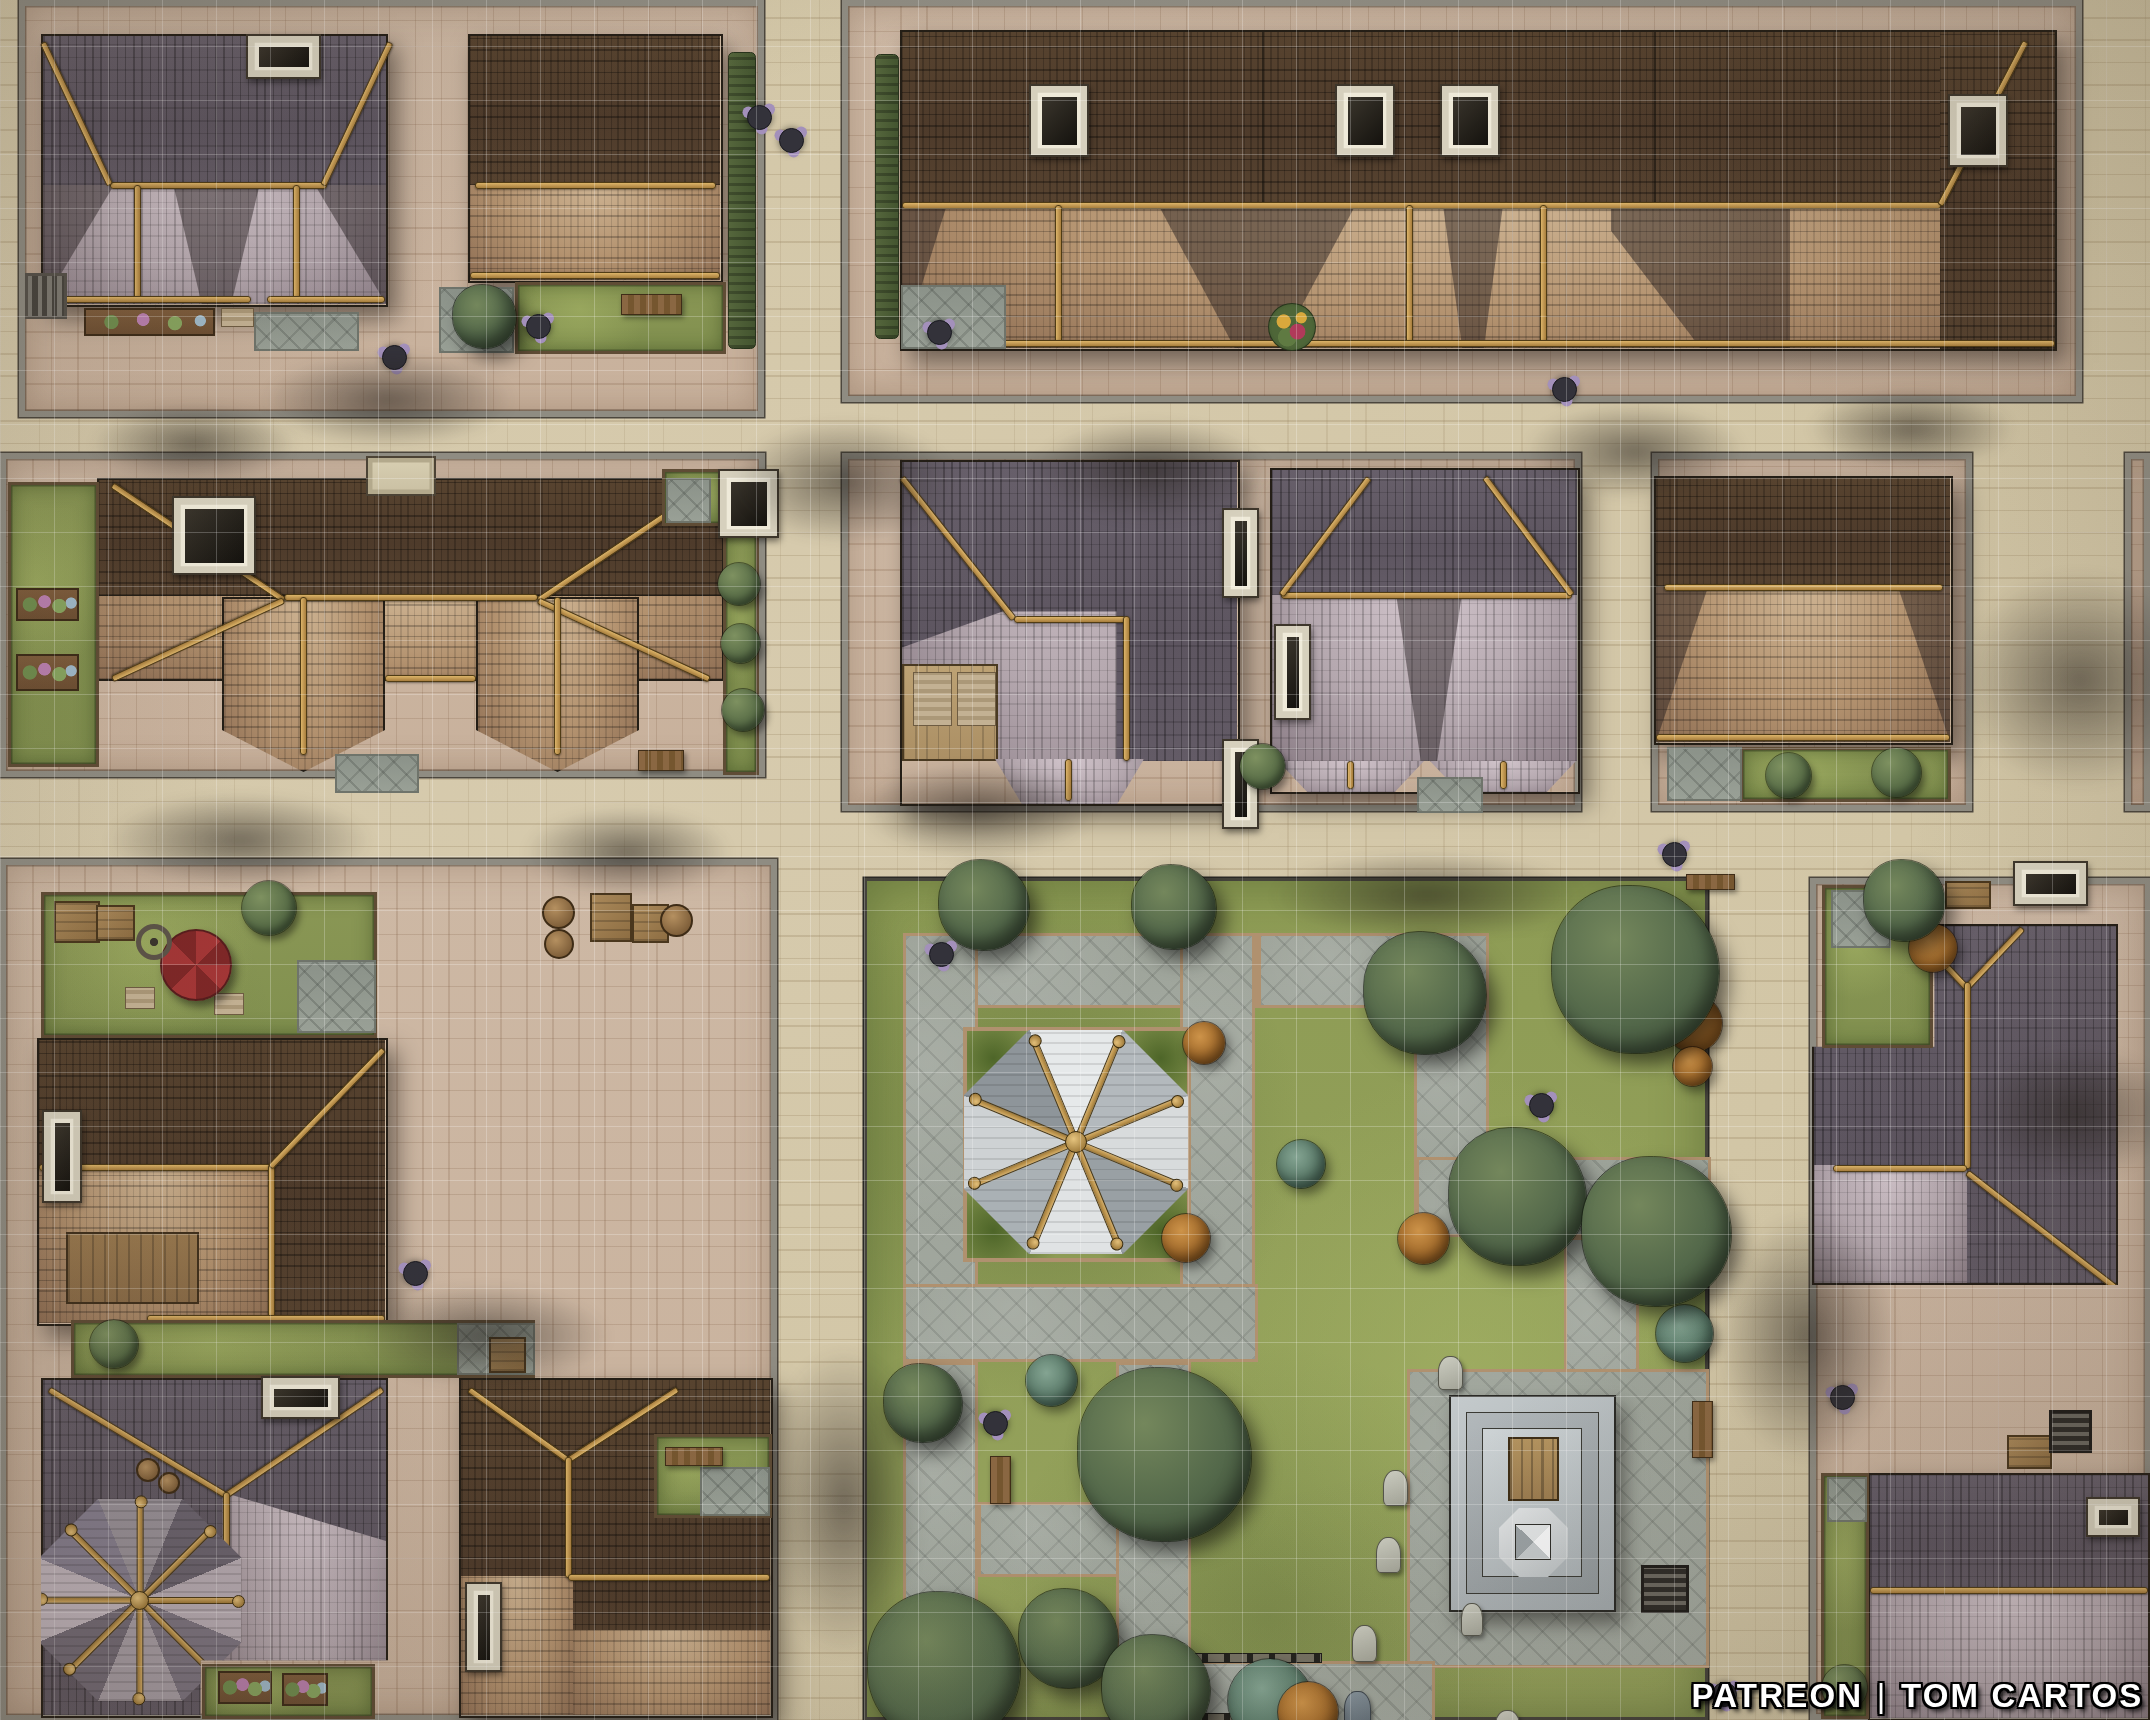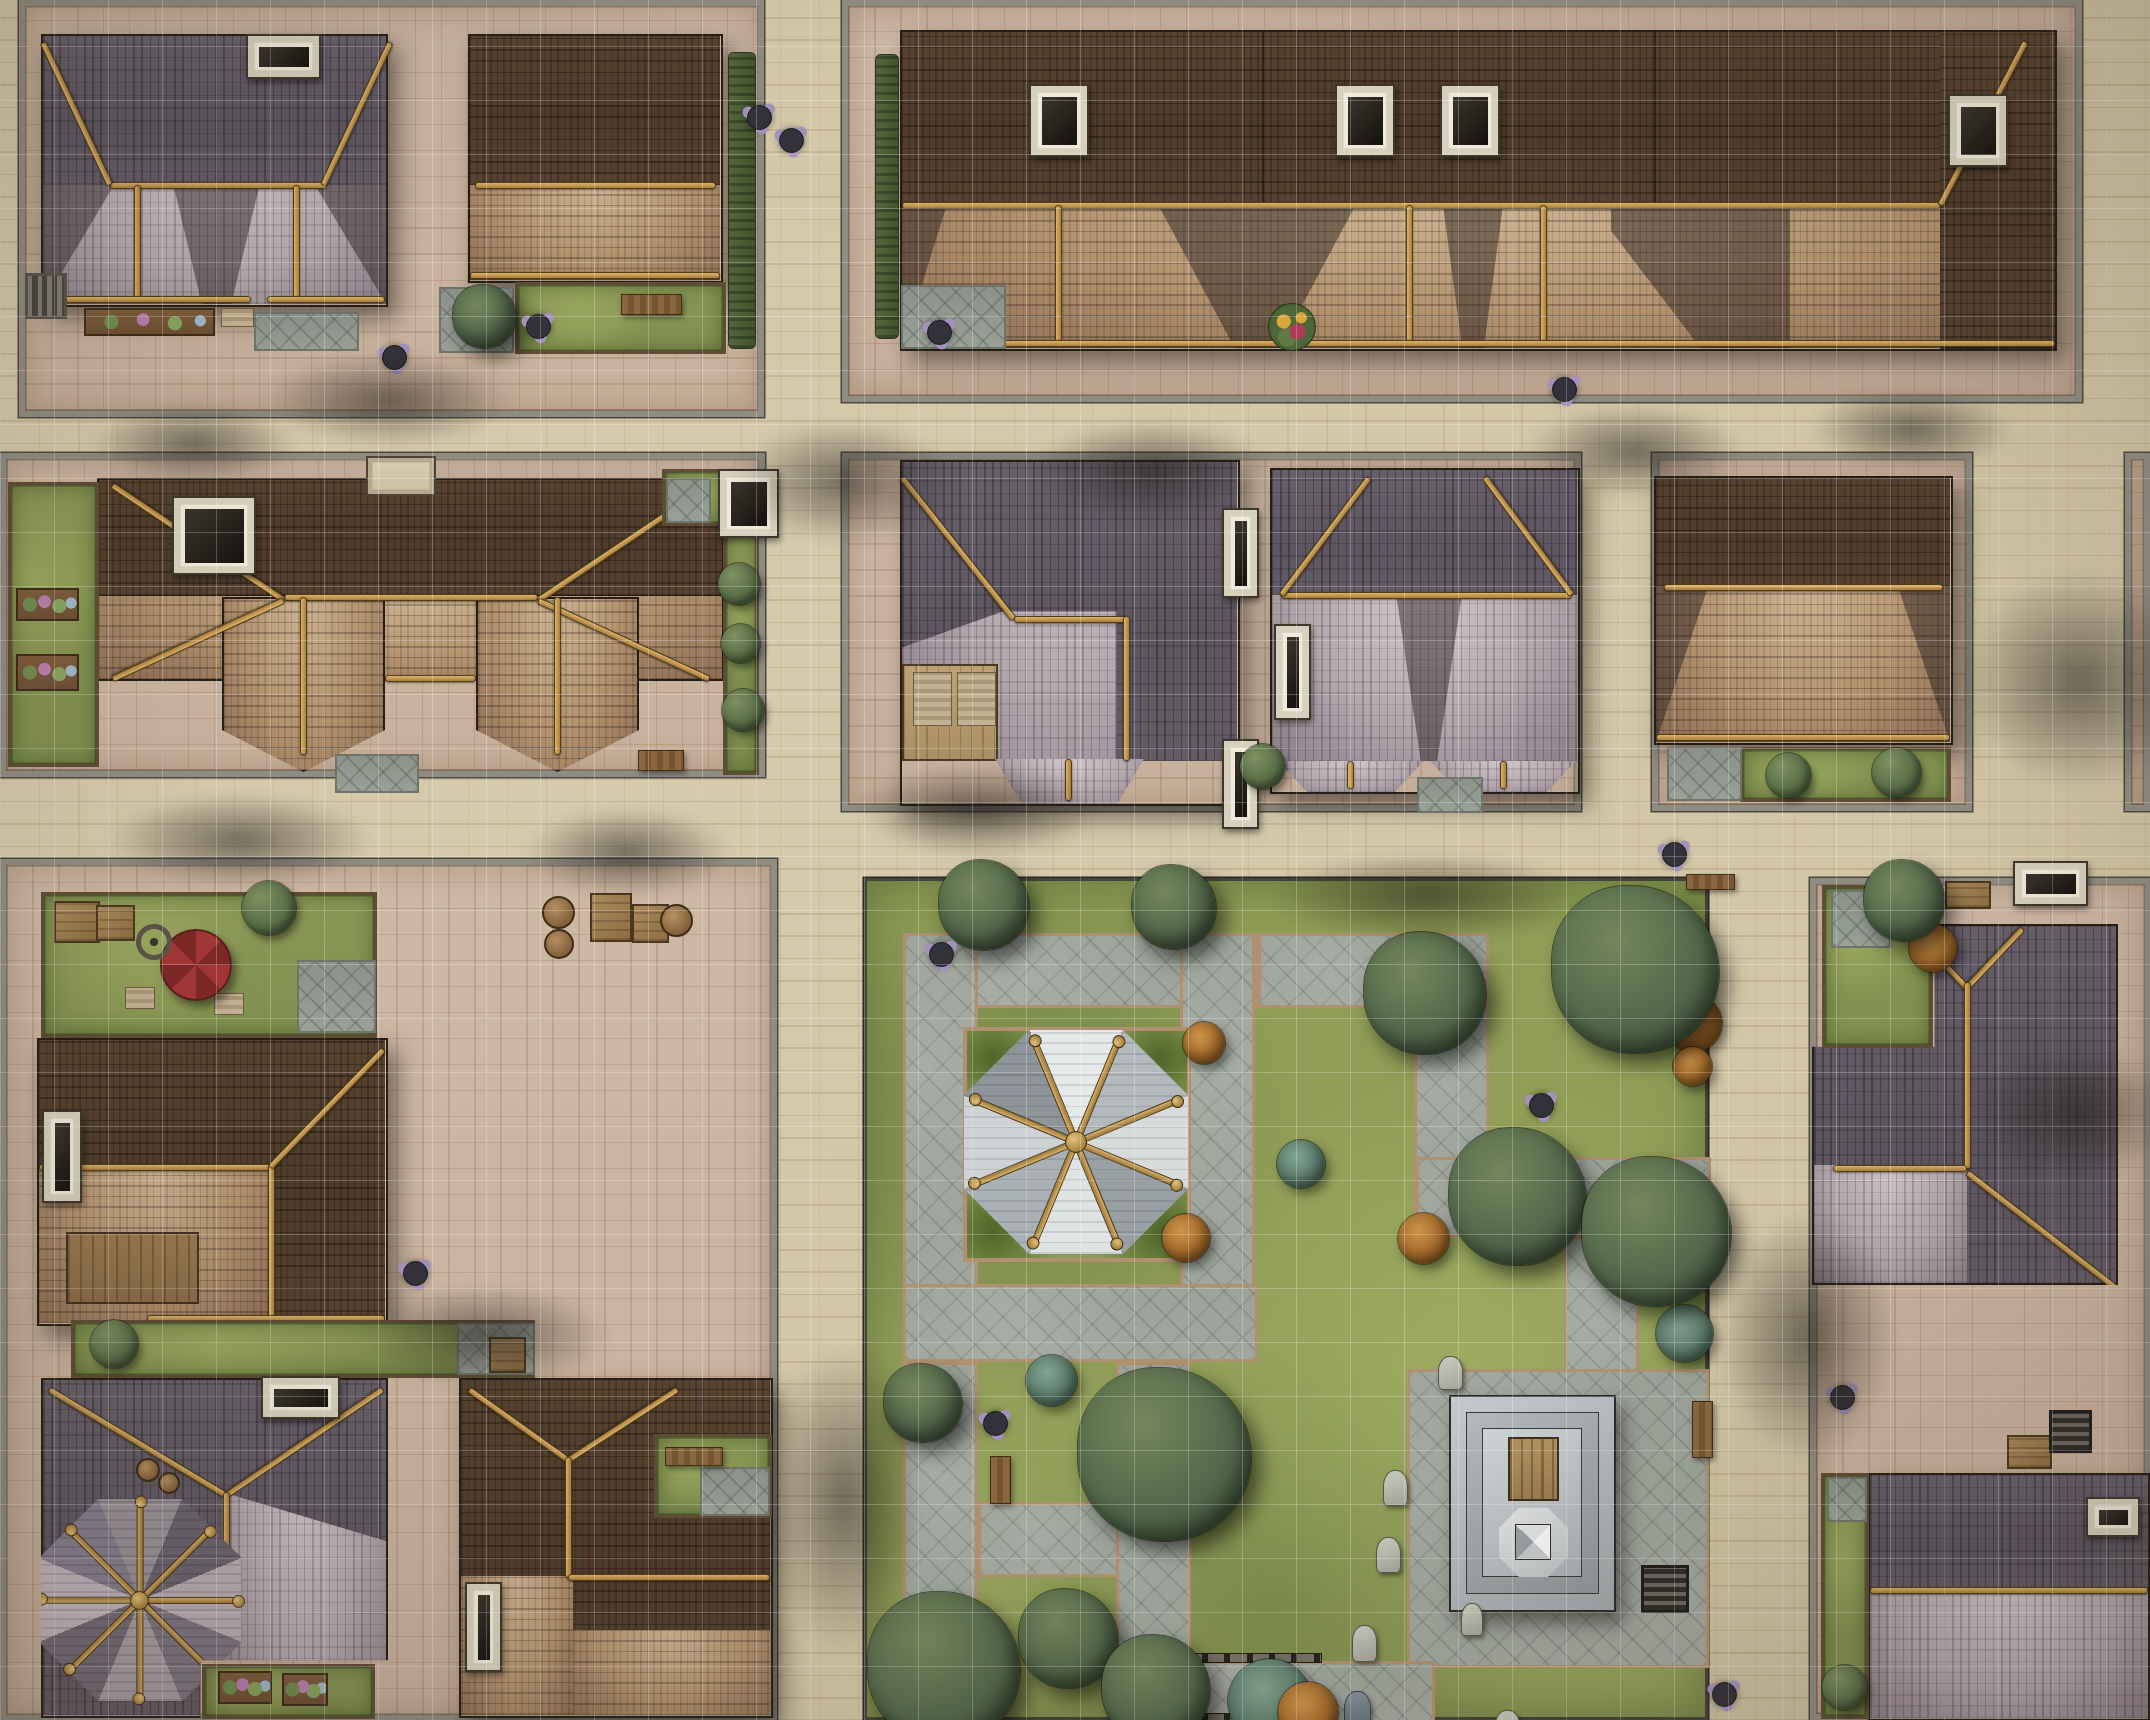--- a/index.html
+++ b/index.html
@@ -494,14 +494,17 @@
       <div class="f smoke" style="left: 762px; top: 1344px; width: 164px; height: 314px;"></div>
       <div class="f smoke" style="left: 1718px; top: 1210px; width: 179px; height: 254px;"></div>
       <div class="f smoke" style="left: 90px; top: 403px; width: 209px; height: 82px;"></div>
       <div class="f smoke" style="left: 1807px; top: 388px; width: 209px; height: 82px;"></div>
       <div class="f smoke" style="left: 1270px; top: 851px; width: 314px; height: 90px;"></div>
     </div>
 
   <div id="grid"></div>
   <div id="grain"></div>
 
+  <div id="watermark">
+    <span>PATREON</span><span class="sep">|</span><span>TOM CARTOS</span>
+  </div>
 </div>
 
 
 </body></html>

